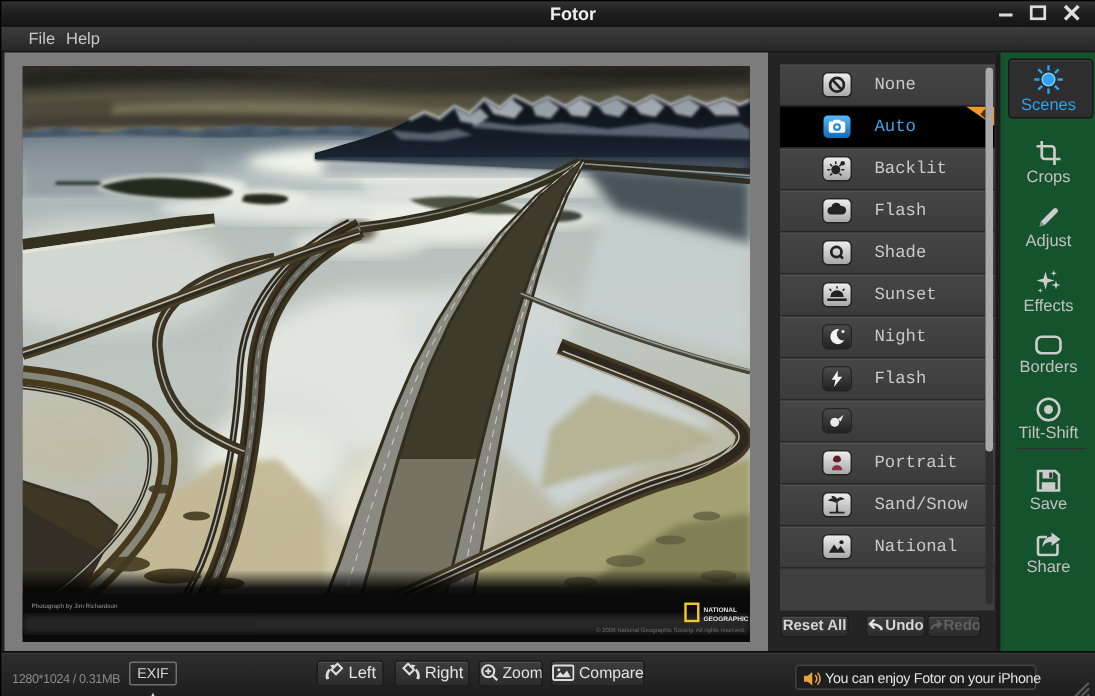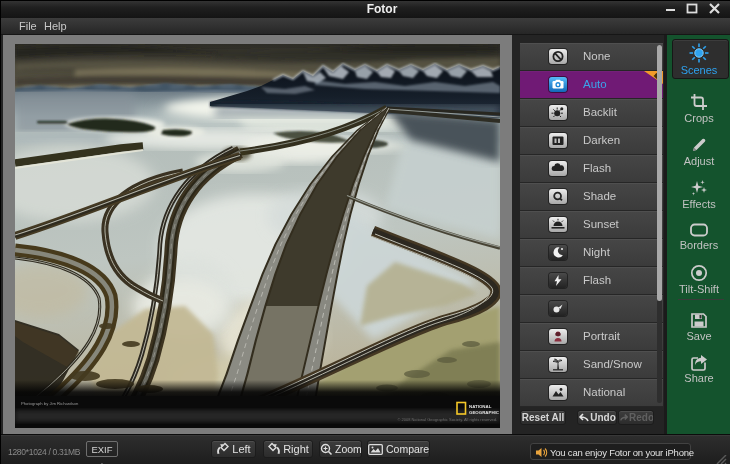--- a/index.html
+++ b/index.html
@@ -12,25 +12,25 @@
 #title { width:100%; text-align:center; font-size:12px; font-weight:bold; color:#efefef; line-height:16px; }
 
 #menubar { left:0; top:17px; width:730px; height:17px;
   background:linear-gradient(#3c3c3c, #262626); border-bottom:1px solid #161616;
   color:#c9c9c9; font-size:11px;padding-left:39px; }
 #menubar span { position:absolute; top:2px; }
 
 #canvas { left:2px; top:34px; width:509px; height:399px; background:#7c7c7c; }
 #photo { position:absolute; left:12px; top:9px; width:485px; height:384px; background:#555; }
 
-#panel { left:519px; top:42px; width:143px; height:364px; background:#3f3f3f; }
+#panel { left:519px; top:42px; width:143px; height:364px; background:#3f3f3f;font-family:Liberation Mono, monospace; }
 .row { position:relative; width:143px; height:28px;
   background:linear-gradient(#464646, #3b3b3b);
   border-bottom:1px solid #262626; box-shadow:inset 0 1px 0 rgba(255,255,255,0.05); }
-.row.sel { background:#701a75; box-shadow:inset 0 1px 0 rgba(255,255,255,0.03);text-align:center; }
+.row.sel { background:#000000; box-shadow:inset 0 1px 0 rgba(255,255,255,0.03);text-align:center; }
 .ricon { position:absolute; left:29px; top:6px; width:18px; height:15px; border-radius:3px;
   background:linear-gradient(#ededed,#a8a8a8); box-shadow:0 0 0 1px rgba(0,0,0,0.45); }
 .ricon.dark { background:linear-gradient(#4a4a4a,#222); }
 .ricon.blue { background:linear-gradient(#55bbf9,#1268b8); }
 .rlab { position:absolute; left:63px; top:0; line-height:27px; font-size:11.5px; color:#c9c9c9; }
 .row.sel .rlab { color:#3ba4ea; }
 .ricon svg { position:absolute; left:0; top:0; }
 
 .btn { position:absolute; background:linear-gradient(#3d3d3d,#2c2c2c); border:1px solid #1c1c1c;
   box-shadow:inset 0 1px 0 rgba(255,255,255,0.09); border-radius:3px; color:#e3e3e3;
@@ -281,30 +281,20 @@
               <line x1="4.4" y1="12" x2="5.8" y2="10.6"></line>
             </g>
             <circle cx="12.8" cy="3.8" r="1.5" fill="#222"></circle>
           </svg>
         </div>
         <div class="rlab">Backlit</div>
       </div>
 <div class="row">
         <div class="ricon">
           <svg width="18" height="15" viewBox="0 0 18 15">
-            <rect x="3.5" y="3.5" width="11" height="8.5" rx="1" fill="#222"></rect>
-            <rect x="5.5" y="5.5" width="2" height="4.5" fill="#bbb"></rect>
-            <rect x="9" y="5.5" width="2" height="4.5" fill="#bbb"></rect>
-          </svg>
-        </div>
-        <div class="rlab">Darken</div>
-      </div>
-<div class="row">
-        <div class="ricon">
-          <svg width="18" height="15" viewBox="0 0 18 15">
             <path d="M5 10 a2.5 2.5 0 0 1 0.3-5 a3.2 3.2 0 0 1 6.2-0.6 a2.6 2.6 0 0 1 1.4 5.6 z" fill="#222"></path>
           </svg>
         </div>
         <div class="rlab">Flash</div>
       </div>
 <div class="row">
         <div class="ricon">
           <svg width="18" height="15" viewBox="0 0 18 15">
             <circle cx="8.6" cy="7" r="3.4" fill="none" stroke="#222" stroke-width="1.8"></circle>
             <line x1="11.2" y1="9.6" x2="13" y2="11.4" stroke="#222" stroke-width="1.8"></line>

